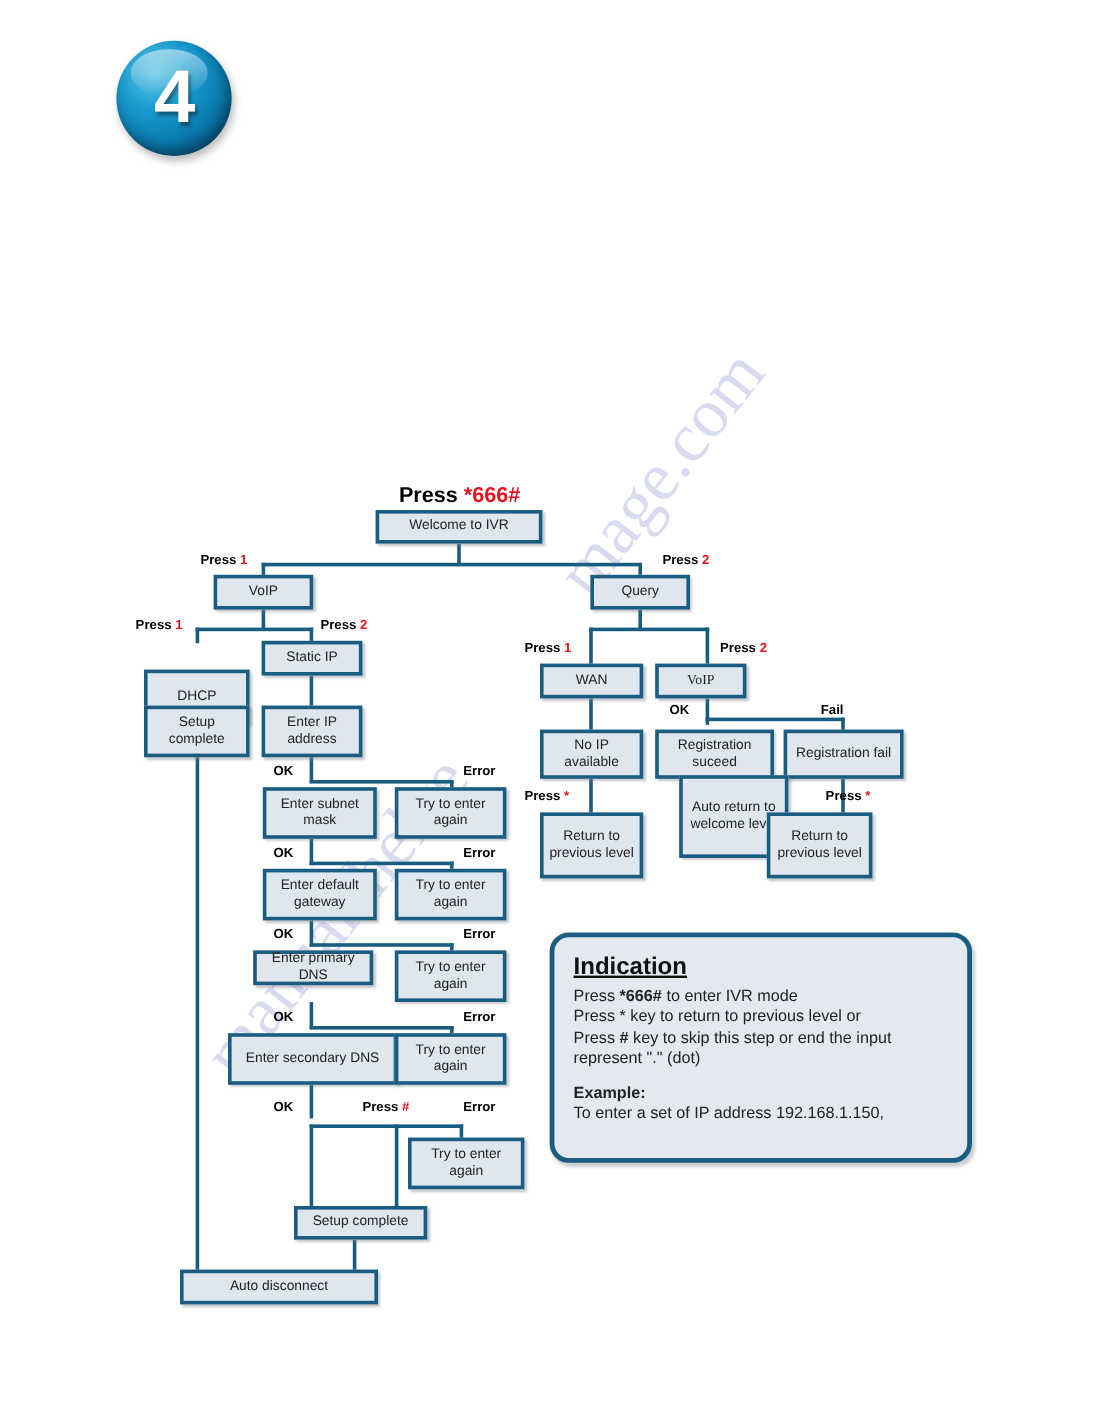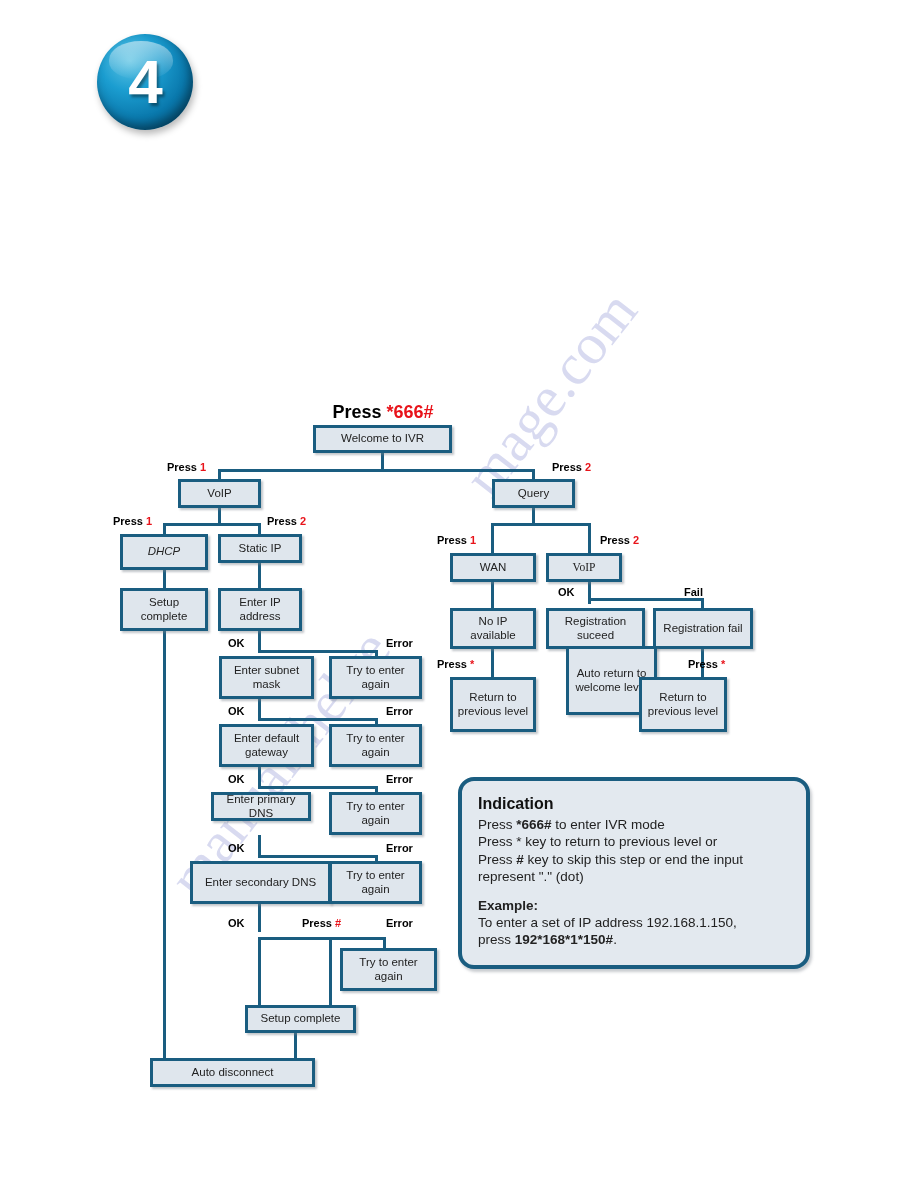--- a/index.html
+++ b/index.html
@@ -136,23 +136,24 @@
     box-sizing: border-box;
     border: 4px solid #1a5d80;
     border-radius: 16px;
     background: #e3e9ef;
     padding: 14px 16px 0 16px;
     z-index: 3;
     box-shadow: 2px 3px 3px rgba(120,128,138,0.40);
   }
   .indication h3 {
     margin: 0 0 3px 0;
-    font-size: 16px;
+    font-size: 20px;
     font-weight: bold;
     color: #111111;
+    text-decoration: underline;
   }
   .indication p {
     margin: 0;
     font-size: 13.5px;
     color: #222222;
     line-height: 1.29;
   }
   .indication .spacer { height: 11px; }
   .indication b { font-weight: bold; }
 </style>
@@ -175,21 +176,21 @@
       <span>Welcome to IVR</span>
     </div>
 
   <div class="node" style="left:178px; top:479px; width:83px; height:29px;">
       <span>VoIP</span>
     </div>
   <div class="node" style="left:492px; top:479px; width:83px; height:29px;">
       <span>Query</span>
     </div>
 
-  <div class="node" style="left:120px; top:534px; width:88px; height:36px;font-style:italic;">
+  <div class="node" style="left:120px; top:558px; width:88px; height:46px;">
       <span>DHCP</span>
     </div>
   <div class="node" style="left:218px; top:534px; width:84px; height:29px;">
       <span>Static IP</span>
     </div>
 
   <div class="node" style="left:120px; top:588px; width:88px; height:43px;">
       <span>Setup complete</span>
     </div>
   <div class="node" style="left:218px; top:588px; width:84px; height:43px;">
@@ -351,16 +352,15 @@
 
   <div class="indication">
     <h3>Indication</h3>
     <p><span>Press </span><b>*666#</b><span> to enter IVR mode</span></p>
     <p>Press * key to return to previous level or</p>
     <p><span>Press </span><b>#</b><span> key to skip this step or end the input</span></p>
     <p>represent "." (dot)</p>
     <div class="spacer"></div>
     <p><b>Example:</b></p>
     <p>To enter a set of IP address 192.168.1.150,</p>
-    <p><span>press </span><b>192*168*1*150#</b><span>.</span></p>
   </div>
 
 </div>
 
 </body></html>

